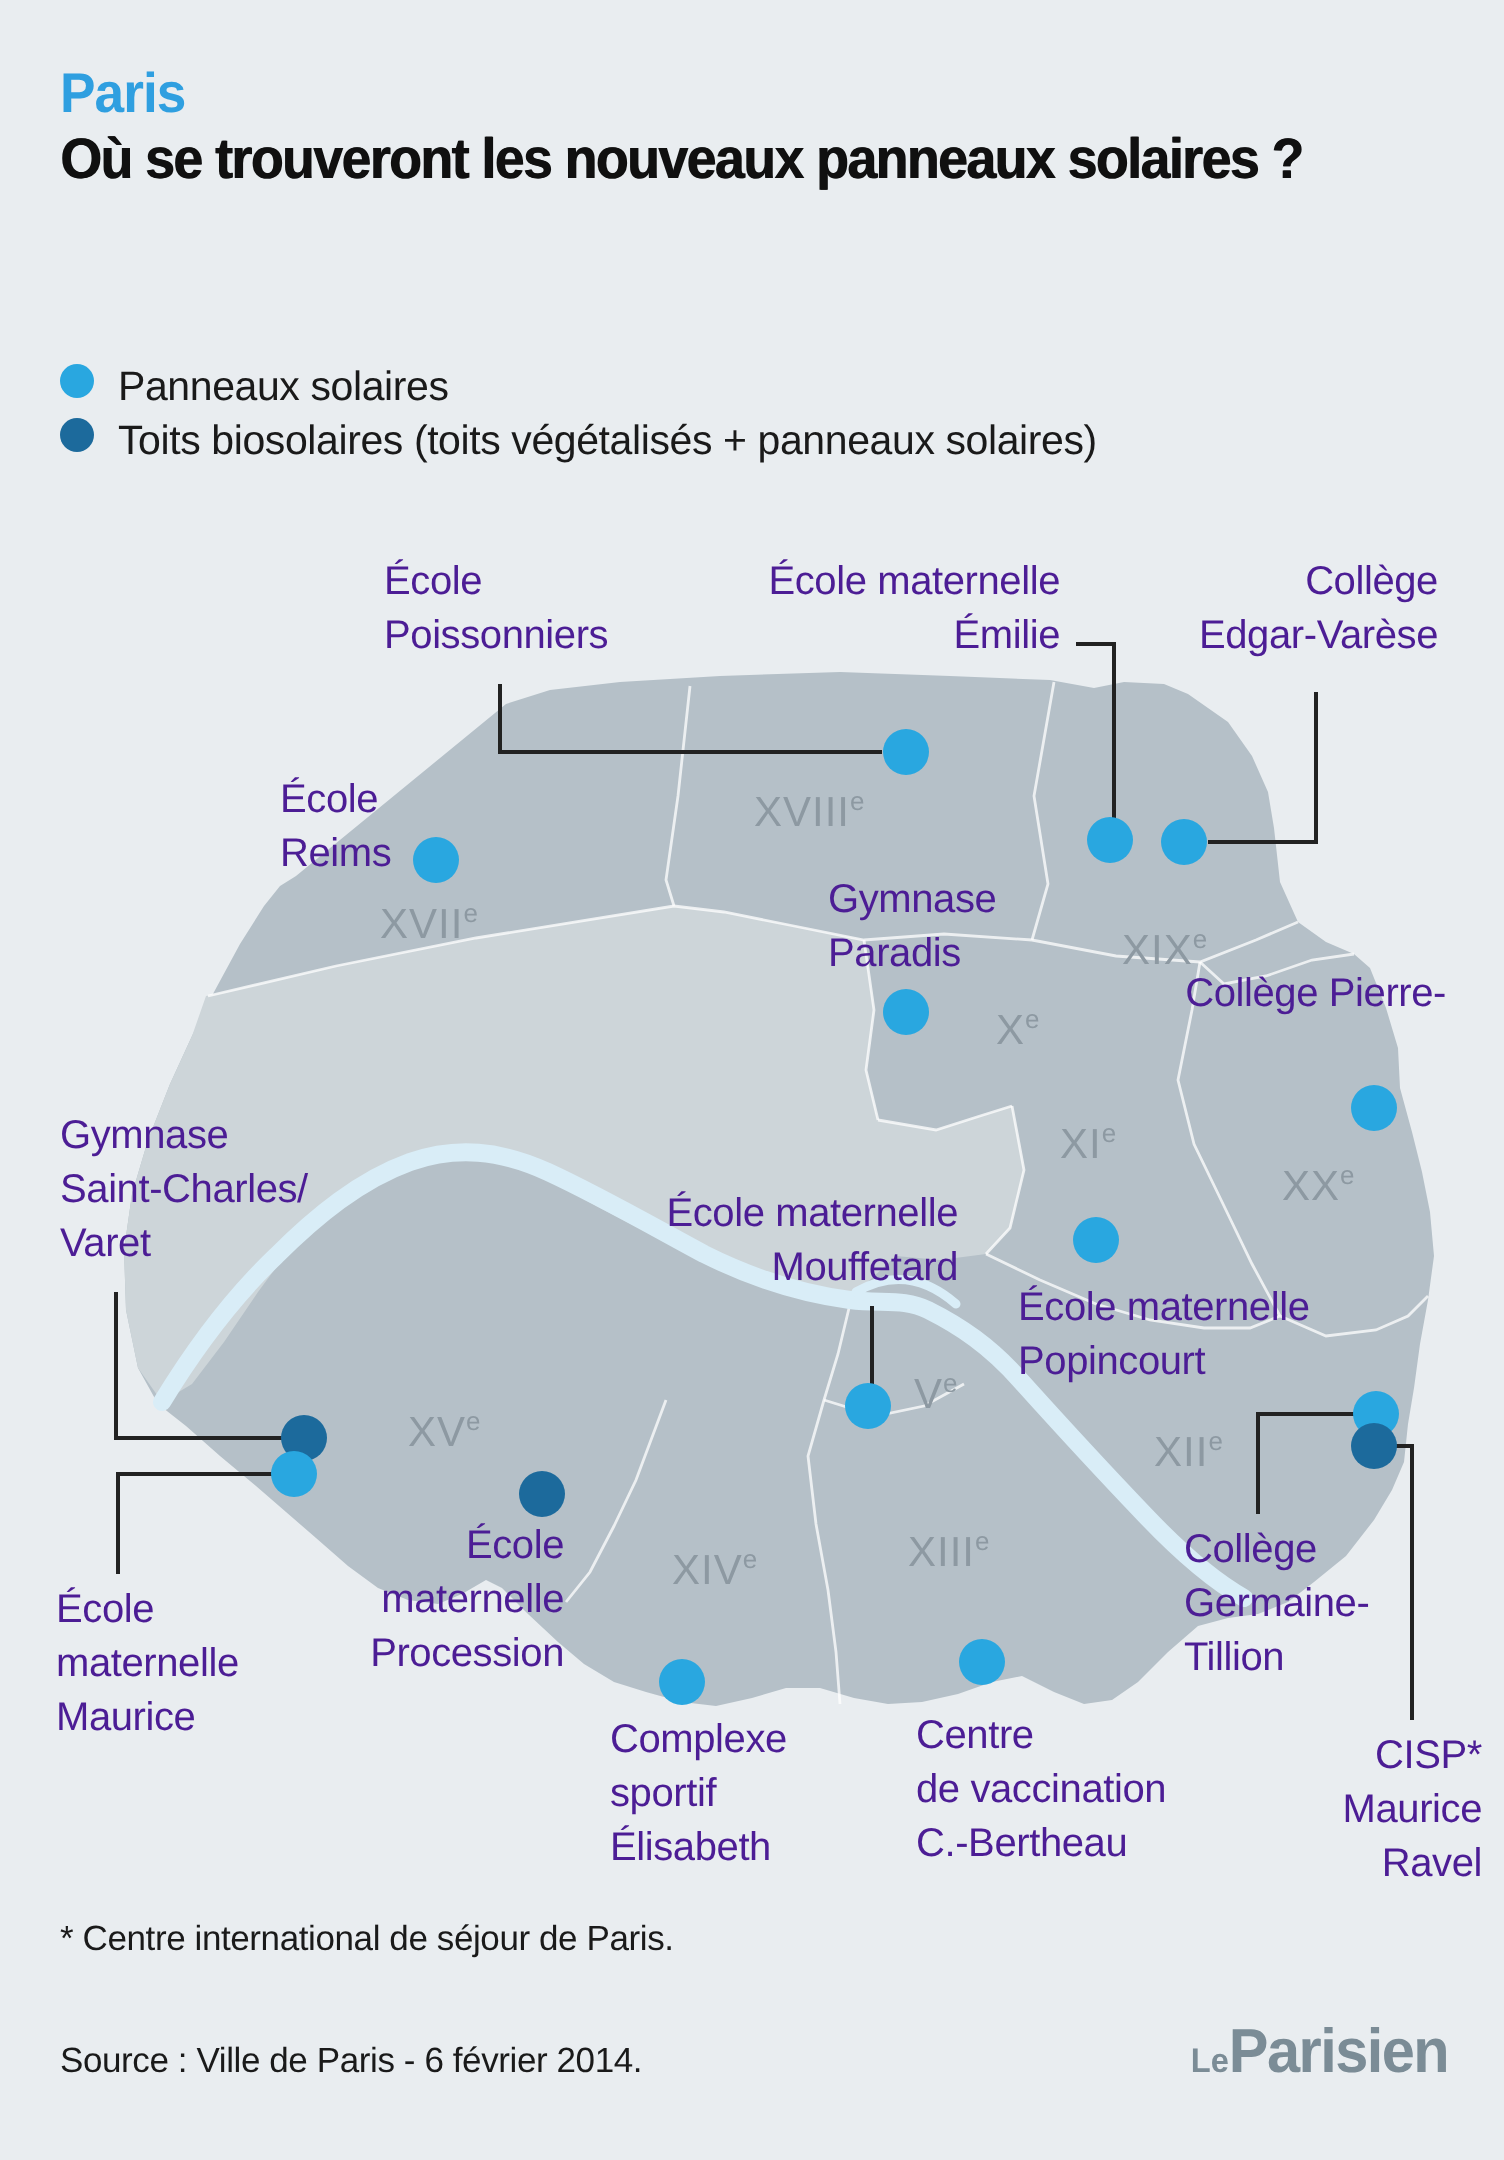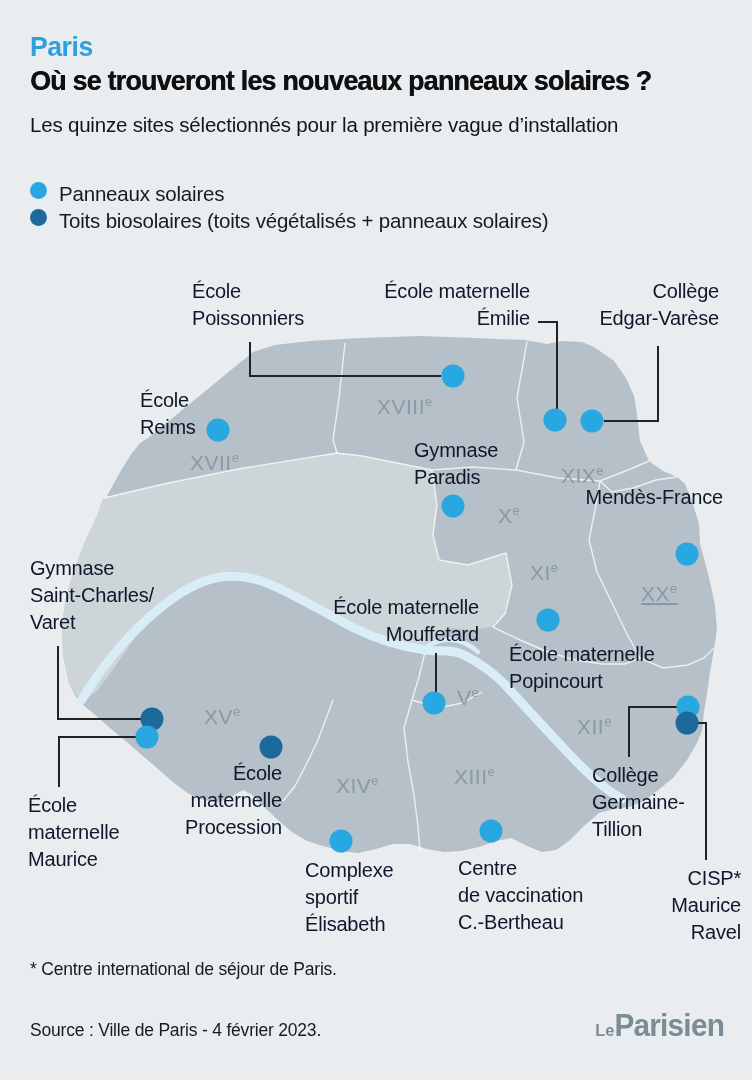--- a/index.html
+++ b/index.html
@@ -36,21 +36,21 @@
   
   svg.map{left:0; top:0;}
   .dot{
     position:absolute; width:23px; height:23px; border-radius:50%;
     transform:translate(-50%,-50%); z-index:3;
   }
   .dot.solar{background:#29a7e0;}
   .dot.biosolar{background:#1c6a9c;}
   .site-label{
     position:absolute; z-index:2; font-size:20px; line-height:27px;
-    color:#0f172a; letter-spacing:-0.2px; white-space:nowrap;
+    color:#4c1d95; letter-spacing:-0.2px; white-space:nowrap;
   }
   .ra{text-align:right;}
   .arr{
     position:absolute; z-index:2; font-size:21px; color:#8d99a2;
     letter-spacing:0.5px; white-space:nowrap;
   }
   .arr sup{font-size:13px; line-height:0;}
   
   .footnote{left:30px; top:959px; font-size:17.5px; letter-spacing:-0.2px;}
   .source{left:30px; top:1020px; font-size:17.5px; letter-spacing:-0.2px;}
@@ -110,40 +110,39 @@
       <polyline points="58,646 58,719 141,719"></polyline>
       <polyline points="59,787 59,737 136,737"></polyline>
       <polyline points="629,757 629,707 677,707"></polyline>
       <polyline points="706,860 706,723 698,723"></polyline>
     </g>
   </svg>
 
   <div class="abs kicker">Paris</div>
   <div class="abs title">Où se trouveront les nouveaux panneaux solaires ?</div>
   <div class="abs subtitle">
-    <div>Les quinze sites sélectionnés pour la première vague d’installation</div>
   </div>
 
   <div class="abs legend">
     <div class="legend-row">
       <span class="legend-dot solar-bg"></span>
       <span class="legend-label">Panneaux solaires</span>
     </div>
     <div class="legend-row">
       <span class="legend-dot biosolar-bg"></span>
       <span class="legend-label">Toits biosolaires (toits végétalisés + panneaux solaires)</span>
     </div>
   </div>
 
   <div class="arr" style="left:190px;top:451px;"><span>XVII</span><sup>e</sup></div>
   <div class="arr" style="left:377px;top:395px;"><span>XVIII</span><sup>e</sup></div>
   <div class="arr" style="left:561px;top:464px;"><span>XIX</span><sup>e</sup></div>
   <div class="arr" style="left:498px;top:504px;"><span>X</span><sup>e</sup></div>
   <div class="arr" style="left:530px;top:561px;"><span>XI</span><sup>e</sup></div>
-  <div class="arr" style="left:641px;top:582px;text-decoration:underline;"><span>XX</span><sup>e</sup></div>
+  <div class="arr" style="left:641px;top:582px;"><span>XX</span><sup>e</sup></div>
   <div class="arr" style="left:457px;top:686px;"><span>V</span><sup>e</sup></div>
   <div class="arr" style="left:204px;top:705px;"><span>XV</span><sup>e</sup></div>
   <div class="arr" style="left:336px;top:774px;"><span>XIV</span><sup>e</sup></div>
   <div class="arr" style="left:454px;top:765px;"><span>XIII</span><sup>e</sup></div>
   <div class="arr" style="left:577px;top:715px;"><span>XII</span><sup>e</sup></div>
 
   <div class="site-label" style="left:192px;top:278px;">
     <div>École</div>
       <div>Poissonniers</div>
   </div>
@@ -157,21 +156,21 @@
   </div>
   <div class="site-label" style="left:140px;top:387px;">
     <div>École</div>
       <div>Reims</div>
   </div>
   <div class="site-label" style="left:414px;top:437px;">
     <div>Gymnase</div>
       <div>Paradis</div>
   </div>
   <div class="site-label ra" style="right:29px;top:484px;">
-      <div>Mendès-France</div>
+    <div>Collège Pierre-</div>
   </div>
   <div class="site-label" style="left:509px;top:641px;">
     <div>École maternelle</div>
       <div>Popincourt</div>
   </div>
   <div class="site-label ra" style="right:273px;top:594px;">
     <div>École maternelle</div>
       <div>Mouffetard</div>
   </div>
   <div class="site-label" style="left:30px;top:555px;">
@@ -220,19 +219,19 @@
   <div class="dot solar" style="left:434px;top:703px;"></div>
   <div class="dot biosolar" style="left:152px;top:719px;"></div>
   <div class="dot solar" style="left:147px;top:737px;"></div>
   <div class="dot biosolar" style="left:271px;top:747px;"></div>
   <div class="dot solar" style="left:341px;top:841px;"></div>
   <div class="dot solar" style="left:491px;top:831px;"></div>
   <div class="dot solar" style="left:688px;top:707px;"></div>
   <div class="dot biosolar" style="left:687px;top:723px;"></div>
 
   <div class="abs footnote">* Centre international de séjour de Paris.</div>
-  <div class="abs source">Source : Ville de Paris - 4 février 2023.</div>
+  <div class="abs source">Source : Ville de Paris - 6 février 2014.</div>
   <div class="abs logo">
     <span class="logo-le">Le</span>
     <span class="logo-parisien">Parisien</span>
   </div>
 
 </div>
 
 </body></html>

